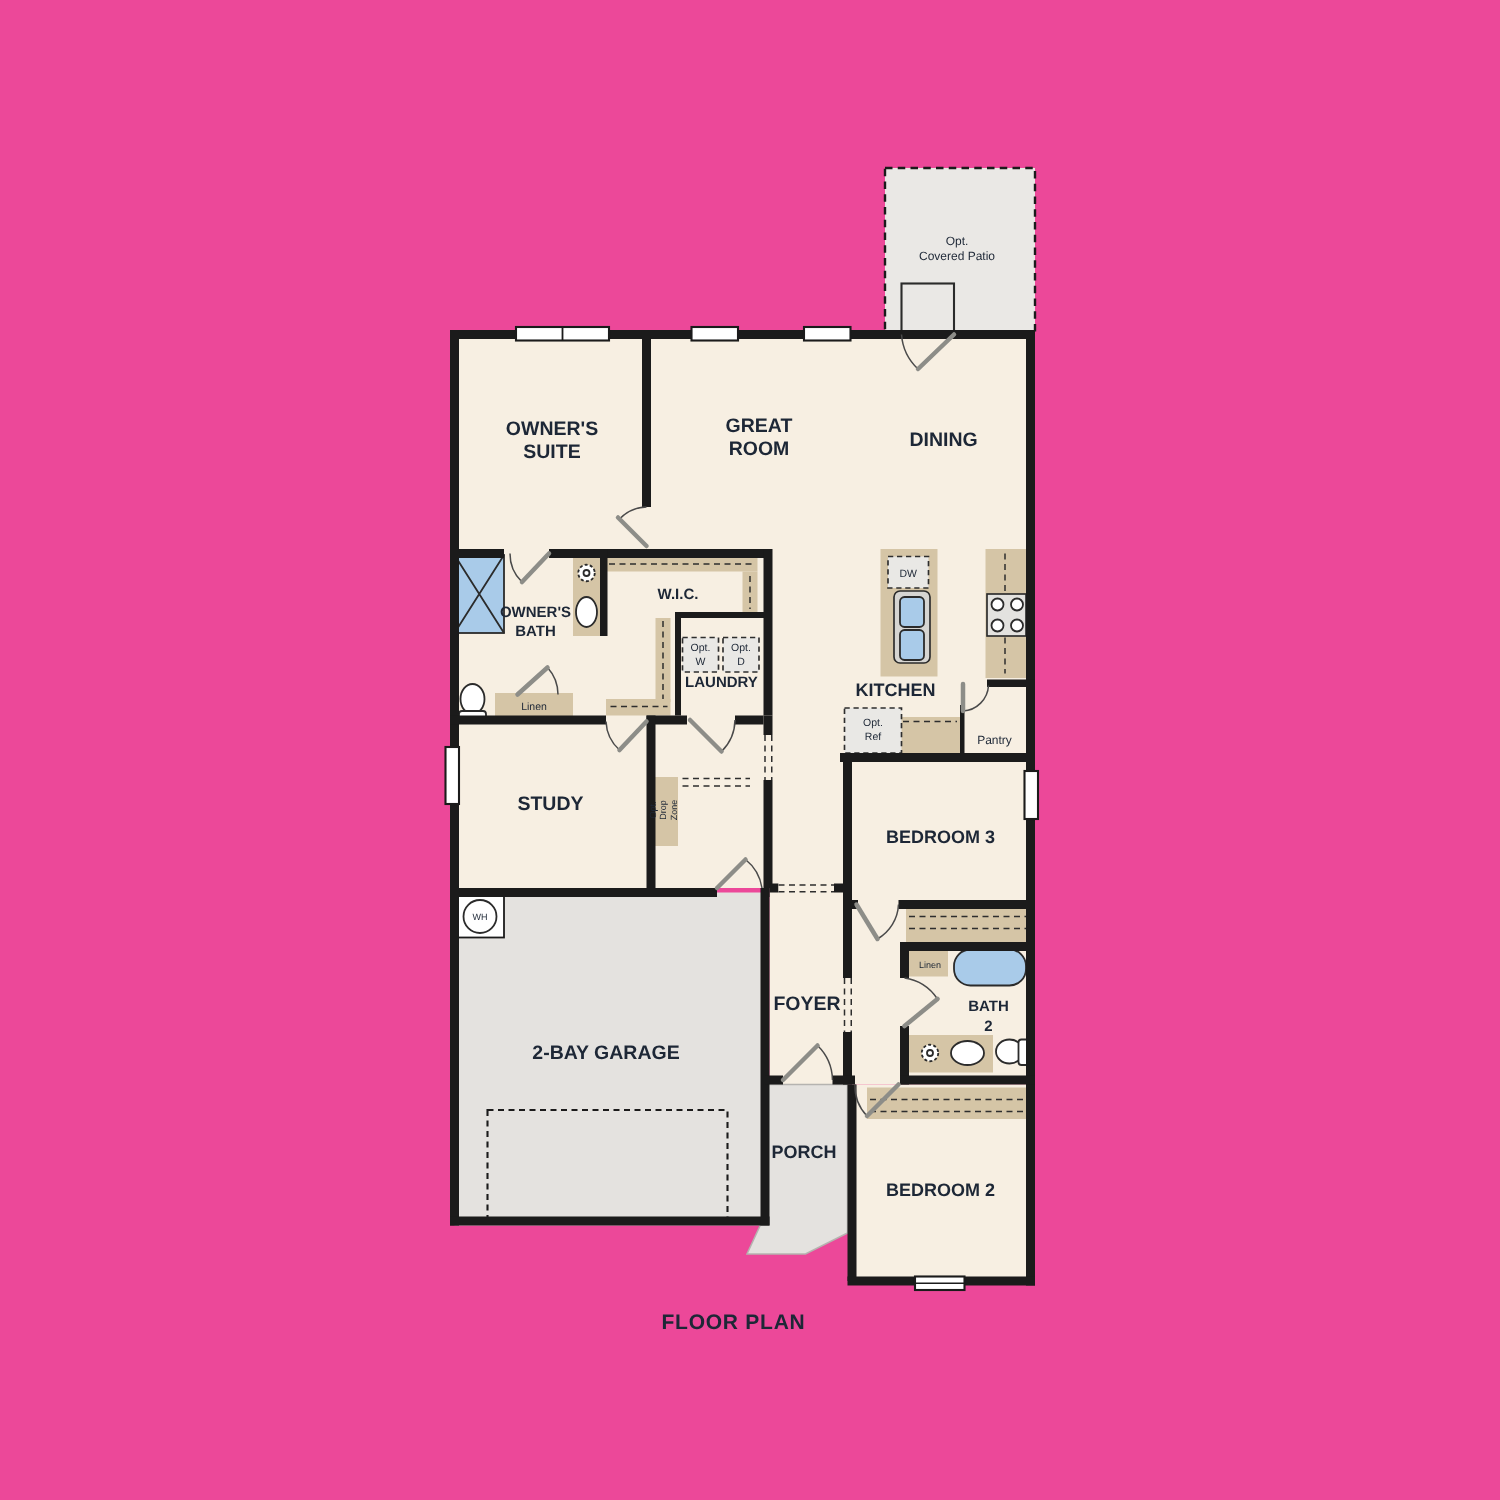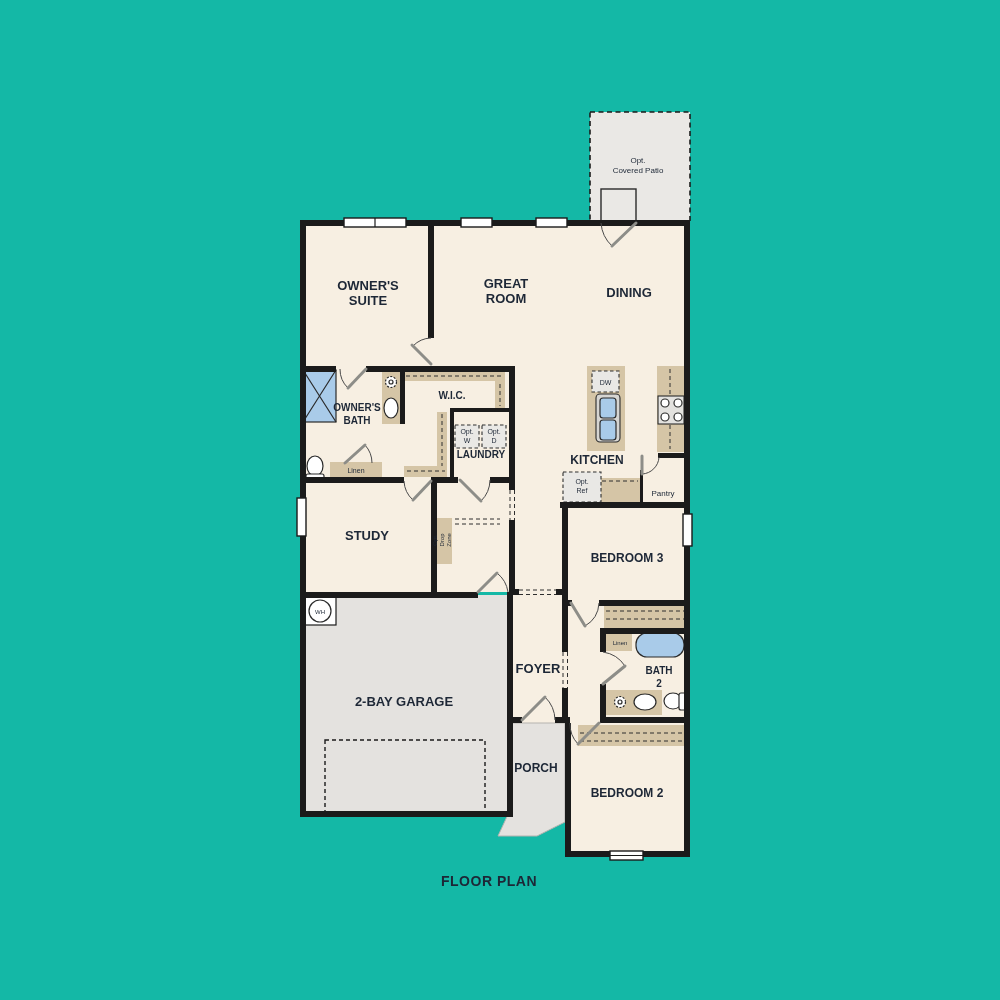--- a/index.html
+++ b/index.html
@@ -1,16 +1,16 @@
 <!DOCTYPE html>
 <html><head>
 <meta charset="utf-8">
 <style>
   html,body{margin:0;padding:0;background:#ffffff;}
-  .stage{position:relative;width:1000px;height:1000px;background:#14b8a6;font-family:"Liberation Sans",sans-serif;}
+  .stage{position:relative;width:1000px;height:1000px;background:#ec4899;font-family:"Liberation Sans",sans-serif;}
   svg{display:block;}
   .wall{fill:#1b1b1b;}
   .win{fill:#ffffff;stroke:#1b1b1b;stroke-width:1.4;}
   .tan{fill:#d5c5a6;stroke:none;}
   .dash{stroke:#2e2e2e;stroke-width:1;stroke-dasharray:4 3;fill:none;}
   .dashbox{fill:#e9e8e5;stroke:#2e2e2e;stroke-width:1.1;stroke-dasharray:3.5 2.5;}
   .leaf{stroke:#8d8d88;stroke-width:3;stroke-linecap:round;}
   .arc{fill:none;stroke:#4a4a4a;stroke-width:1;}
   .fix{fill:#ffffff;stroke:#2b2b2b;stroke-width:1.2;}
   .blue{fill:#a9cbe9;stroke:#2b2b2b;stroke-width:1.2;}

